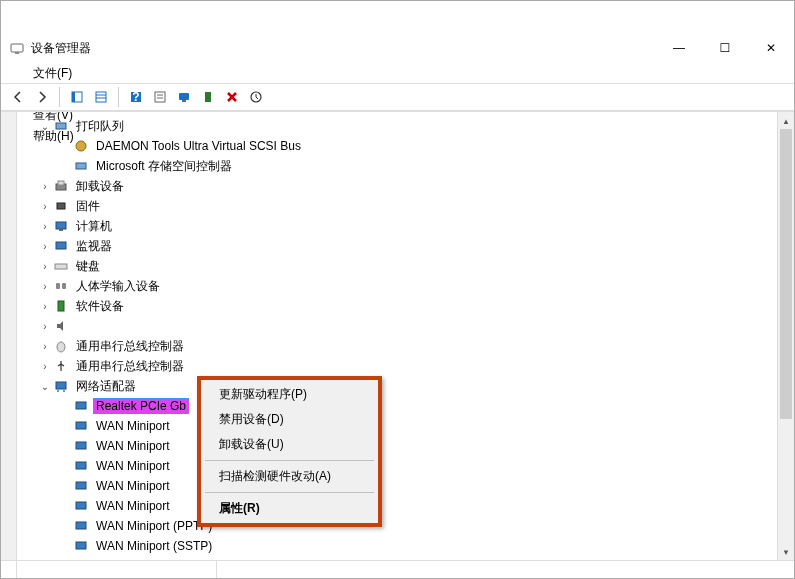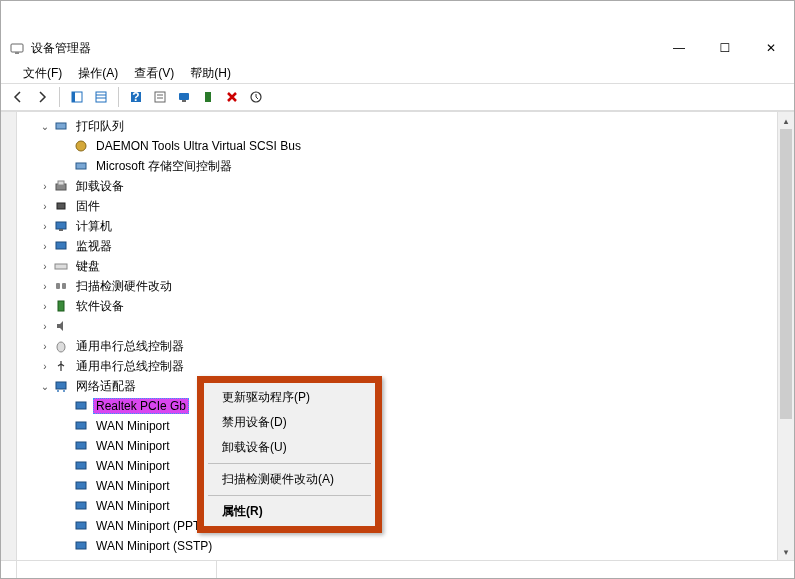--- a/index.html
+++ b/index.html
@@ -2,37 +2,37 @@
 <html><head>
 <meta charset="utf-8">
 <style>
 * { margin:0; padding:0; box-sizing:border-box; font-family:"Microsoft YaHei","Segoe UI",Tahoma,sans-serif; font-size:12px; }
 body { background:#fff; width:795px; height:579px; overflow:hidden; position:relative; }
 .window { width:795px; height:579px; border:1px solid #aaa; background:#fff; display:flex; flex-direction:column; }
 .titlebar { height:30px; display:flex; align-items:center; padding:0 0 0 8px; background:#fff;margin-top:32px; }
 .titlebar .icon { width:16px; height:16px; margin-right:6px; display:flex; align-items:center; justify-content:center; }
 .titlebar .title { flex:1; }
 .titlebar .wbtn { width:46px; height:30px; display:flex; align-items:center; justify-content:center; }
-.menubar { height:20px; display:flex; padding:0 14px; background:#fff; }
+.menubar { height:20px; display:flex; padding:0 24px; background:#fff;flex-direction:column; }
 .menubar .mi { padding:2px 8px; }
 .toolbar { height:28px; display:flex; align-items:center; padding:2px 6px; border-top:1px solid #ddd; border-bottom:1px solid #ddd; background:#fff; gap:2px; }
 .toolbar .tbtn { width:22px; height:22px; display:flex; align-items:center; justify-content:center; border:1px solid transparent; }
 .toolbar .sep { width:1px; height:20px; background:#ccc; margin:0 4px; }
 .client { flex:1; display:flex; position:relative; border-top:1px solid #ddd; }
 .leftgutter { width:16px; background:#f0f0f0; border-right:1px solid #ddd; }
 .treewrap { flex:1; overflow:auto; position:relative; padding:4px 0; }
 .node { display:flex; align-items:center; height:20px; padding-left:4px; white-space:nowrap; }
 .exp { width:16px; height:16px; display:flex; align-items:center; justify-content:center; color:#555; font-size:10px; }
 .exp.leaf { visibility:hidden; }
 .nicon { width:16px; height:16px; margin:0 4px 0 0; display:flex; align-items:center; justify-content:center; }
 .nlabel { padding:1px 3px; }
 .nlabel.sel { background:#d946ef; border:1px dotted #3399ff; padding:0 2px; }
 .indent1 { padding-left:20px; }
 .indent2 { padding-left:40px; }
-.ctxmenu { position:absolute; left:197px; top:376px; width:185px; background:#f0f0f0; border:7px solid #c2410c; box-shadow:2px 2px 4px rgba(0,0,0,0.3); padding:2px; z-index:10; }
+.ctxmenu { position:absolute; left:197px; top:376px; width:185px; background:#f0f0f0; border:4px solid #c2410c; box-shadow:2px 2px 4px rgba(0,0,0,0.3); padding:2px; z-index:10; }
 .ctxmenu .ci { padding:4px 16px; }
 .ctxmenu .cisep { height:1px; background:#c0c0c0; margin:3px 2px; }
 .ctxmenu .ci.bold { font-weight:bold; }
 .scrollbar { position:absolute; right:0; top:0; bottom:0; width:17px; background:#f0f0f0; border-left:1px solid #ddd; }
 .scrollbar .up,.scrollbar .down { height:17px; display:flex; align-items:center; justify-content:center; color:#555; font-size:9px; }
 .scrollbar .track { position:absolute; top:17px; bottom:17px; left:0; right:0; }
 .scrollbar .thumb { position:absolute; left:2px; right:2px; top:0; height:70%; background:#cdcdcd; }
 .bottom-strip { height:20px; border-top:1px solid #ddd; display:flex; }
 .bottom-strip .seg { height:100%; border-right:1px solid #ddd; }
 svg { display:block; }
@@ -212,21 +212,21 @@
         <span class="nlabel">键盘</span>
       </div>
       <div class="node indent1">
         <span class="exp">›</span>
         <span class="nicon">
             <svg width="14" height="14">
               <rect x="2" y="4" width="4" height="6" rx="1" fill="#888"></rect>
               <rect x="8" y="4" width="4" height="6" rx="1" fill="#888"></rect>
             </svg>
           </span>
-        <span class="nlabel">扫描检测硬件改动</span>
+        <span class="nlabel">人体学输入设备</span>
       </div>
       <div class="node indent1">
         <span class="exp">›</span>
         <span class="nicon">
             <svg width="14" height="14">
               <rect x="4" y="2" width="6" height="10" fill="#3a8a3a" stroke="#1a5a1a"></rect>
             </svg>
           </span>
         <span class="nlabel">软件设备</span>
       </div>

